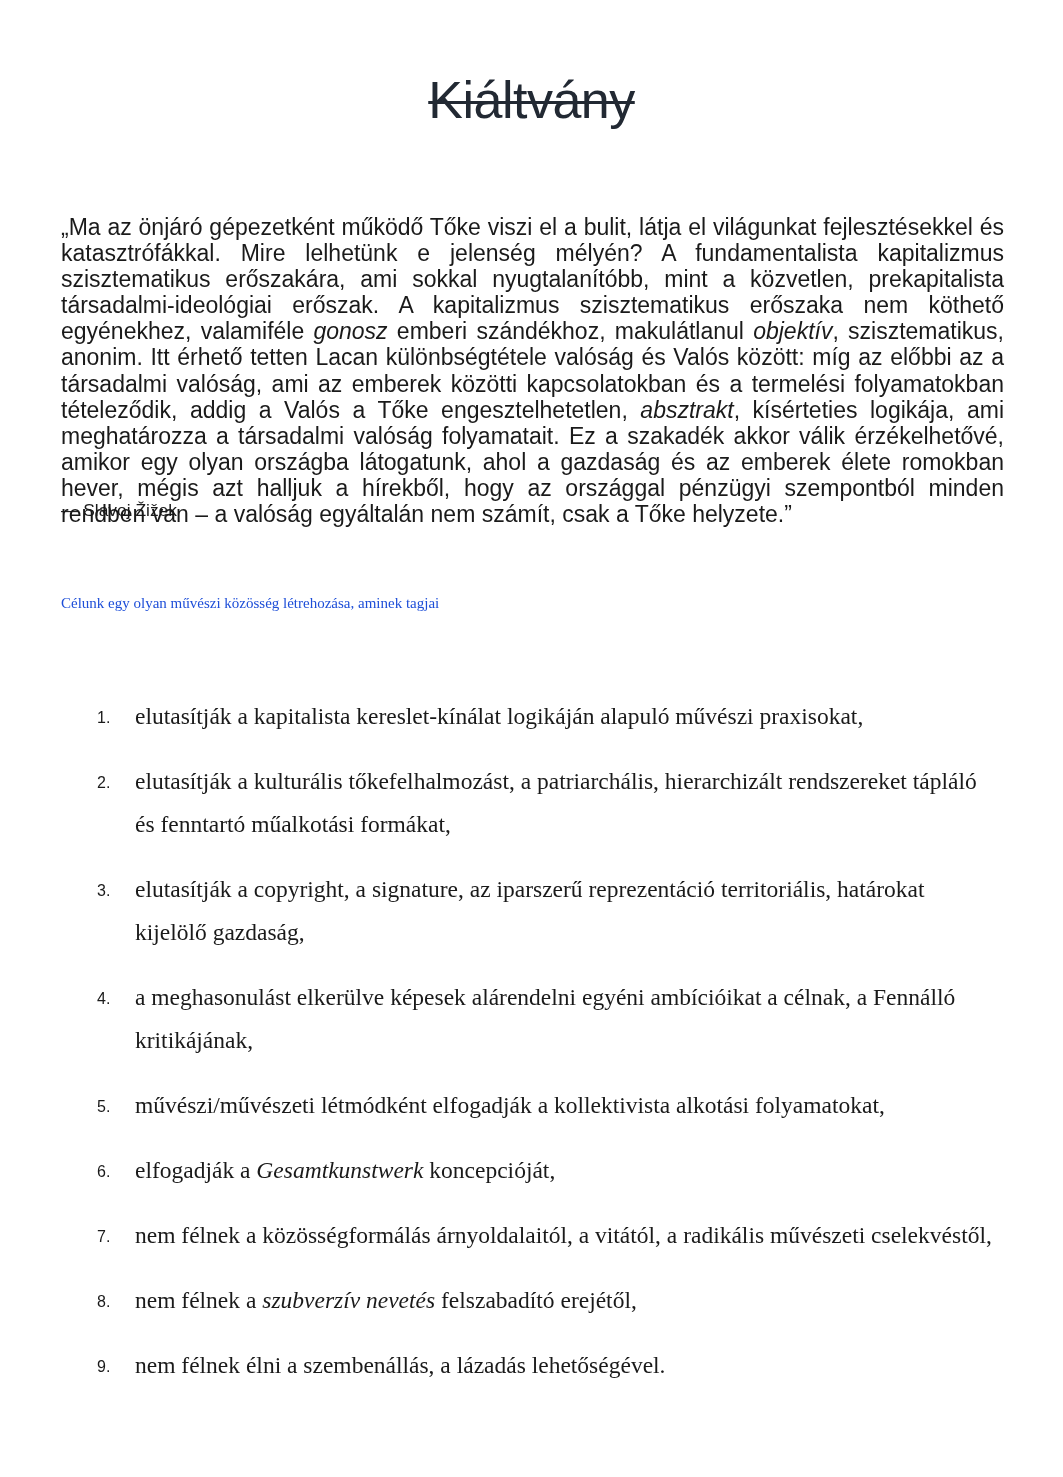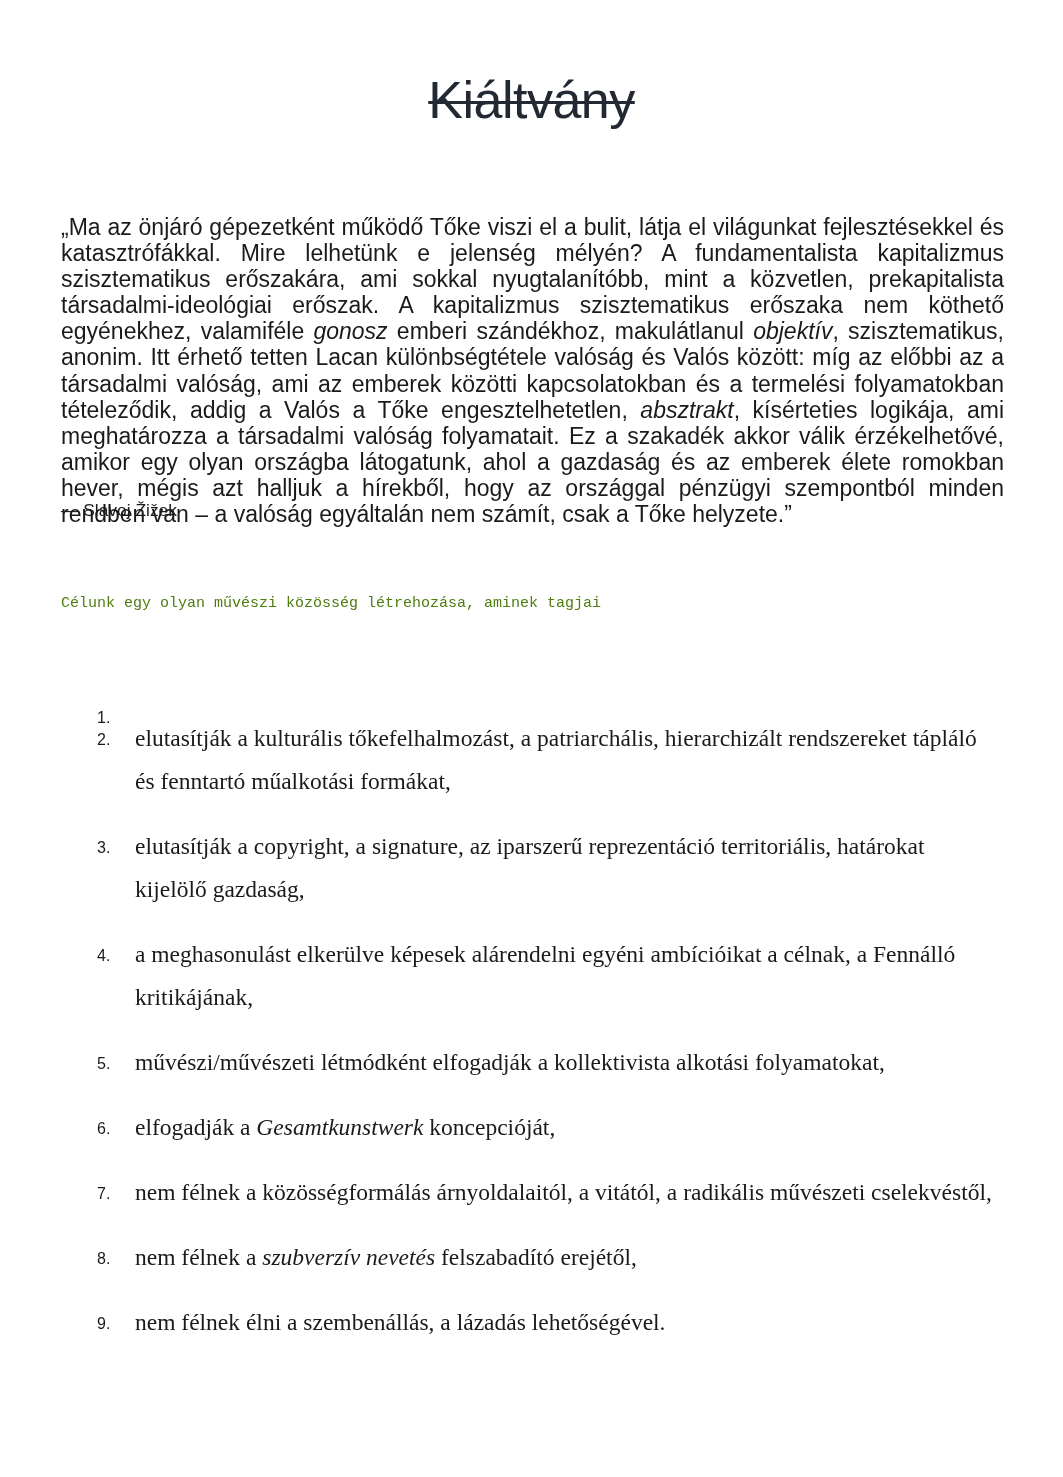--- a/index.html
+++ b/index.html
@@ -20,22 +20,22 @@
     text-align: justify; color: #1a1a1a; margin: 0;
   }
   .quote em { font-style: italic; }
   .author {
     position: absolute; left: 61px; top: 500px;
     font-family: "Liberation Sans", sans-serif;
     font-size: 17.4px; color: #1a1a1a; margin: 0;
   }
   .intro {
     position: absolute; left: 61px; top: 595px;
-    font-family: Liberation Mono, monospace;
-    font-size: 15px; color: #4d7c0f; margin: 0;
+    font-family: Liberation Serif, serif;
+    font-size: 15px; color: #1d4ed8; margin: 0;
   }
   .list {
     position: absolute; left: 0; top: 695px; width: 1063px;
     list-style: none; margin: 0; padding: 0;
   }
   .list-item {
     position: relative; padding-left: 133px; width: 860px;
     font-family: "Liberation Serif", serif;
     font-size: 23.5px; line-height: 43px; color: #1a1a1a;
     margin: 0 0 22px 0;
@@ -57,20 +57,21 @@
   <span>„Ma az önjáró gépezetként működő Tőke viszi el a bulit, látja el világunkat fejlesztésekkel és katasztrófákkal. Mire lelhetünk e jelenség mélyén? A fundamentalista kapitalizmus szisztematikus erőszakára, ami sokkal nyugtalanítóbb, mint a közvetlen, prekapitalista társadalmi-ideológiai erőszak. A kapitalizmus szisztematikus erőszaka nem köthető egyénekhez, valamiféle </span><em>gonosz</em><span> emberi szándékhoz, makulátlanul </span><em>objektív</em><span>, szisztematikus, anonim. Itt érhető tetten Lacan különbségtétele valóság és Valós között: míg az előbbi az a társadalmi valóság, ami az emberek közötti kapcsolatokban és a termelési folyamatokban tételeződik, addig a Valós a Tőke engesztelhetetlen, </span><em>absztrakt</em><span>, kísérteties logikája, ami meghatározza a társadalmi valóság folyamatait. Ez a szakadék akkor válik érzékelhetővé, amikor egy olyan országba látogatunk, ahol a gazdaság és az emberek élete romokban hever, mégis azt halljuk a hírekből, hogy az országgal pénzügyi szempontból minden rendben van – a valóság egyáltalán nem számít, csak a Tőke helyzete.”</span>
 </p>
 
 <p class="author">— Slavoj Žižek</p>
 
 <p class="intro">Célunk egy olyan művészi közösség létrehozása, aminek tagjai</p>
 
 <ol class="list">
   <li class="list-item">
     <span class="num">1.</span>
+    <span class="cont"><span>elutasítják a kapitalista kereslet-kínálat logikáján alapuló művészi praxisokat,</span></span>
   </li>
   <li class="list-item">
     <span class="num">2.</span>
     <span class="cont"><span>elutasítják a kulturális tőkefelhalmozást, a patriarchális, hierarchizált rendszereket tápláló és fenntartó műalkotási formákat,</span></span>
   </li>
   <li class="list-item">
     <span class="num">3.</span>
     <span class="cont"><span>elutasítják a copyright, a signature, az iparszerű reprezentáció territoriális, határokat kijelölő gazdaság,</span></span>
   </li>
   <li class="list-item">

